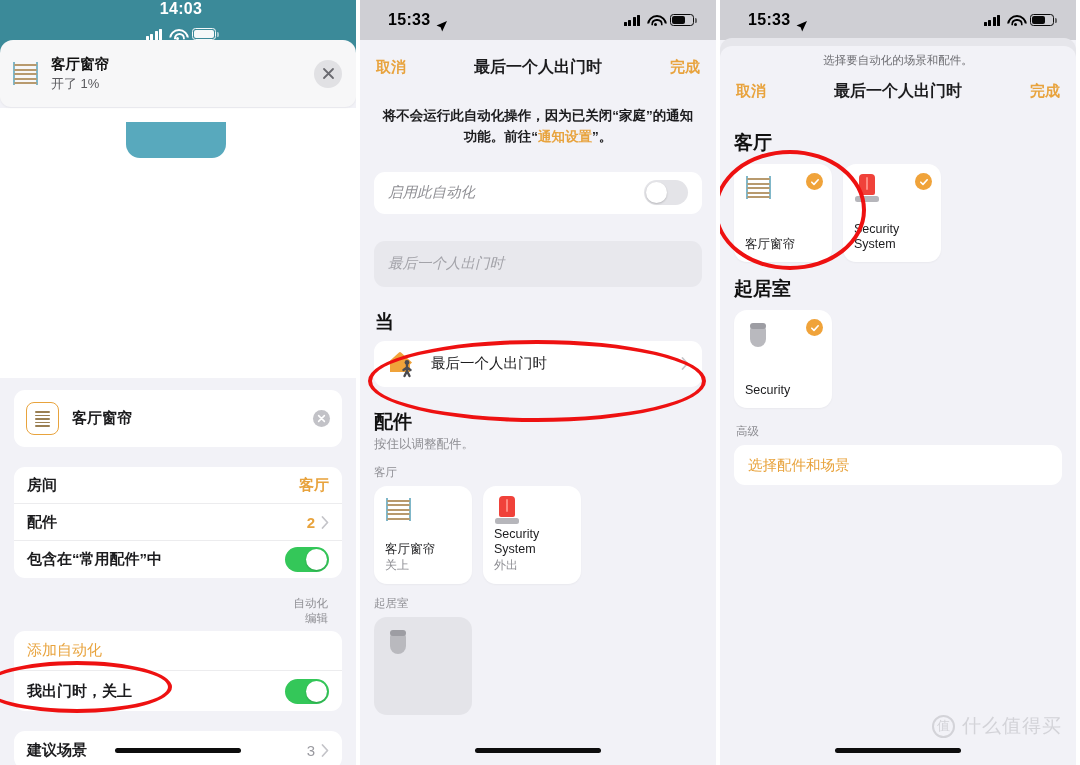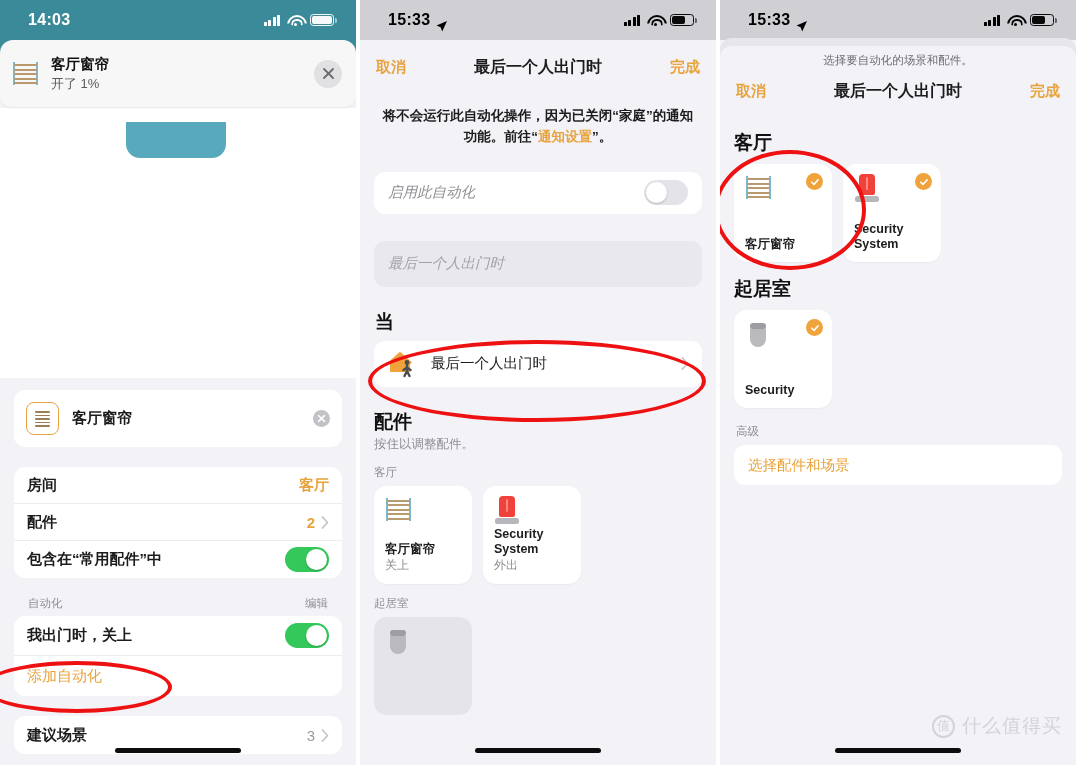--- a/index.html
+++ b/index.html
@@ -8,21 +8,21 @@
     font-family: "Liberation Sans", "DejaVu Sans", sans-serif;
     background: #ffffff; overflow: hidden;
   }
   .stage { position: relative; width: 1080px; height: 765px; display: flex; }
   .panel { position: relative; width: 356px; height: 765px; overflow: hidden; background: #f2f2f7; }
   .gap { width: 4px; height: 765px; background: #ffffff; }
 
   
   .statusbar { position: relative; height: 40px; display: flex; align-items: center;
                justify-content: space-between; padding: 0 22px 0 28px; }
-  .sb-teal { background: #3b8a99; color: #ffffff; }
+  .sb-teal { background: #3b8a99; color: #ffffff; flex-direction: column; }
   .sb-grey { background: #cfcfd4; color: #000000; }
   .sb-time { font-size: 16px; font-weight: bold; letter-spacing: .3px; display:flex; align-items:center; gap:5px; }
   .sb-right { display: flex; align-items: center; gap: 7px; }
   .bars { display: flex; align-items: flex-end; gap: 1.5px; height: 11px; }
   .bars i { display:block; width: 3px; background: currentColor; border-radius: .5px; }
   .bars i:nth-child(1){height:4px} .bars i:nth-child(2){height:6px}
   .bars i:nth-child(3){height:8.5px} .bars i:nth-child(4){height:11px}
   .wifi { width: 16px; height: 12px; position: relative; }
   .wifi::before { content:""; position:absolute; left:0; top:1px; width:16px; height:16px;
       border:2.4px solid currentColor; border-radius:50%;
@@ -79,21 +79,21 @@
   .row-value { font-size: 15px; color: #e8a33d; font-weight: bold; }
   .row-value.grey { color: #9a9aa0; font-weight: normal; }
   .chev { margin-left: 6px; color: #c4c4c9; display:flex; align-items:center; }
   .chev svg { display:block; }
   .sw { width: 44px; height: 25px; border-radius: 13px; background: #34c759; position: relative; flex:0 0 auto; }
   .sw.off { background: #e4e4e8; }
   .sw .knob { position: absolute; top: 2px; left: 21px; width: 21px; height: 21px;
               background: #fff; border-radius: 50%; box-shadow: 0 1px 2px rgba(0,0,0,.2); }
   .sw.off .knob { left: 2px; }
   .sec-head { display: flex; align-items: flex-end; justify-content: space-between;
-              padding: 0 14px 5px 14px; margin-top: 18px; }
+              padding: 0 14px 5px 14px; margin-top: 18px; flex-direction: column; }
   .sec-title { font-size: 11.5px; color: #8e8e93; }
   .sec-action { font-size: 11.5px; color: #8e8e93; }
   .row-link { font-size: 15px; color: #e8a33d; }
 
   
   .sheet { position: absolute; left: 0; right: 0; border-radius: 12px 12px 0 0; background: #f2f2f7; }
   .nav { display: flex; align-items: center; justify-content: space-between; padding: 0 16px; height: 44px; }
   .nav-btn { font-size: 15px; color: #e8a33d; font-weight: bold; }
   .nav-title { font-size: 16px; font-weight: bold; color: #1c1c1e; }
   .sheet-hint { text-align: center; font-size: 11.5px; color: #6d6d72; padding: 7px 0 2px; }
@@ -119,21 +119,21 @@
   .room-lbl { font-size: 11.5px; color: #8e8e93; margin: 12px 0 6px 0; }
   .room-lbl.big { font-size: 19px; font-weight: bold; color: #111; margin: 14px 0 8px 0; }
 
   .tiles { display: flex; gap: 11px; }
   .tile { width: 98px; height: 98px; background: #ffffff; border-radius: 13px;
           padding: 10px 11px; position: relative; display: flex; flex-direction: column;
           box-shadow: 0 1px 2px rgba(0,0,0,.04); flex: 0 0 auto; }
   .tile.muted { background: #e4e4e9; box-shadow: none; }
   .tile-ico { height: 40px; display: flex; align-items: flex-start; }
   .tile-sp { flex: 1; }
-  .tile-name { font-size: 12.5px; font-weight: bold; color: #1c1c1e; line-height: 1.22; }
+  .tile-name { font-size: 12.5px; font-weight: normal; color: #1c1c1e; line-height: 1.22; }
   .tile-state { font-size: 12px; color: #8e8e93; line-height: 1.3; margin-top: 1px; }
   .check { position: absolute; right: 9px; top: 9px; width: 17px; height: 17px; border-radius: 50%;
            background: #f0a33a; display: flex; align-items: center; justify-content: center; }
   .check svg { display:block; }
 
   .siren { width: 26px; height: 30px; position: relative; }
   .siren .dome { position: absolute; left: 5px; top: 0; width: 16px; height: 21px;
                  background: #f0423a; border-radius: 4px 4px 2px 2px; }
   .siren .dome::after { content:""; position:absolute; left:6.5px; top:3px; width:2.6px; height:13px;
                  background:#ff8a80; border-radius:1.5px; }
@@ -253,27 +253,27 @@
         </div>
       </div>
 
       <div class="sec-head">
         <span class="sec-title">自动化</span>
         <span class="sec-action">编辑</span>
       </div>
 
       <div class="card">
         <div class="row" style="min-height:40px">
+          <span class="row-link">添加自动化</span>
+        </div>
+        <div class="row" style="min-height:40px">
           <span class="row-label">我出门时，关上</span>
           <span class="sw">
               <span class="knob"></span>
             </span>
-        </div>
-        <div class="row" style="min-height:40px">
-          <span class="row-link">添加自动化</span>
         </div>
       </div>
 
       <div class="card" style="margin-top:20px">
         <div class="row" style="min-height:38px">
           <span class="row-label">建议场景</span>
           <span class="row-value grey">3</span>
           <span class="chev">
             <svg width="8" height="13" viewBox="0 0 8 13">
                 <path d="M1.5 1 L6.5 6.5 L1.5 12" stroke="#c4c4c9" stroke-width="1.7" fill="none" stroke-linecap="round" stroke-linejoin="round"></path>

